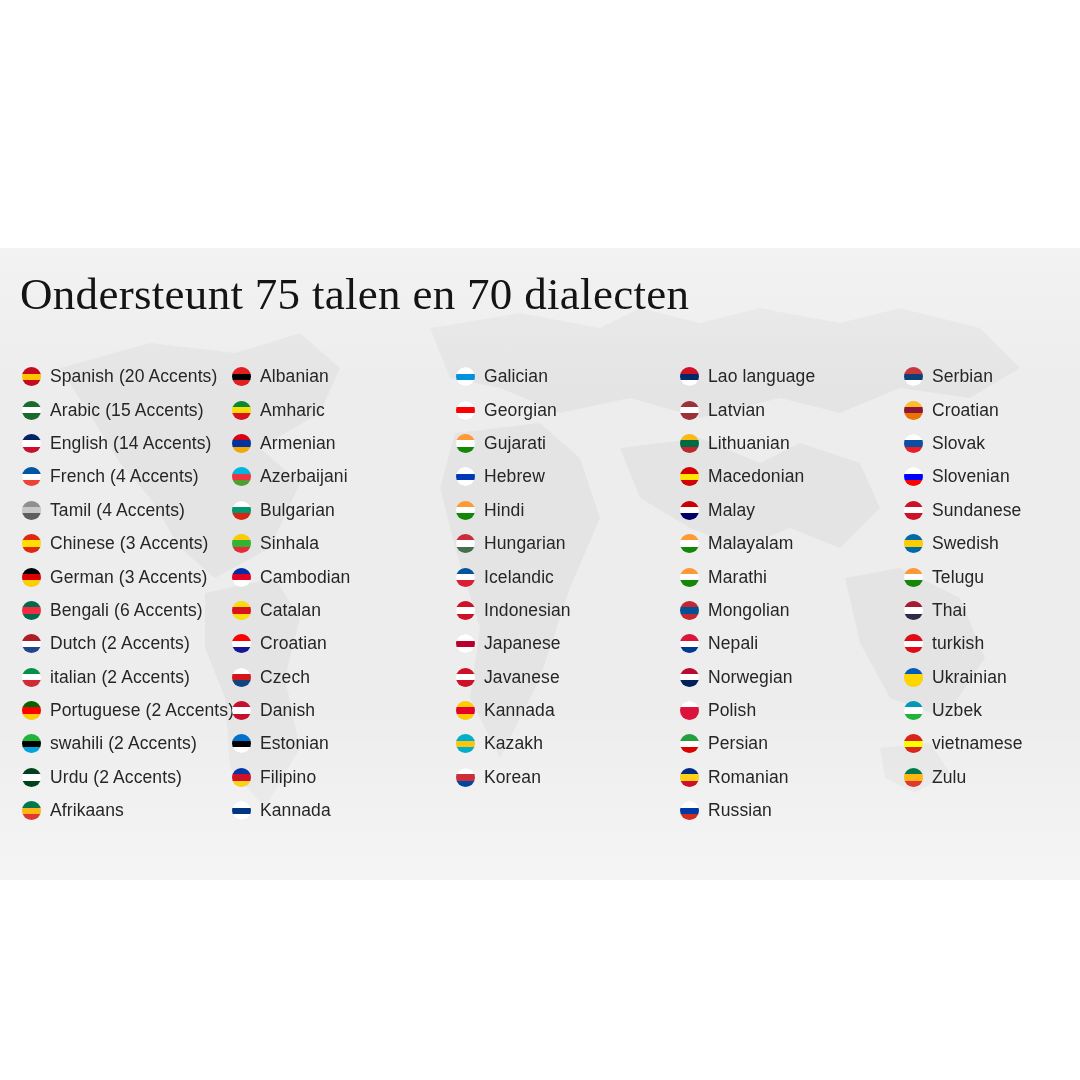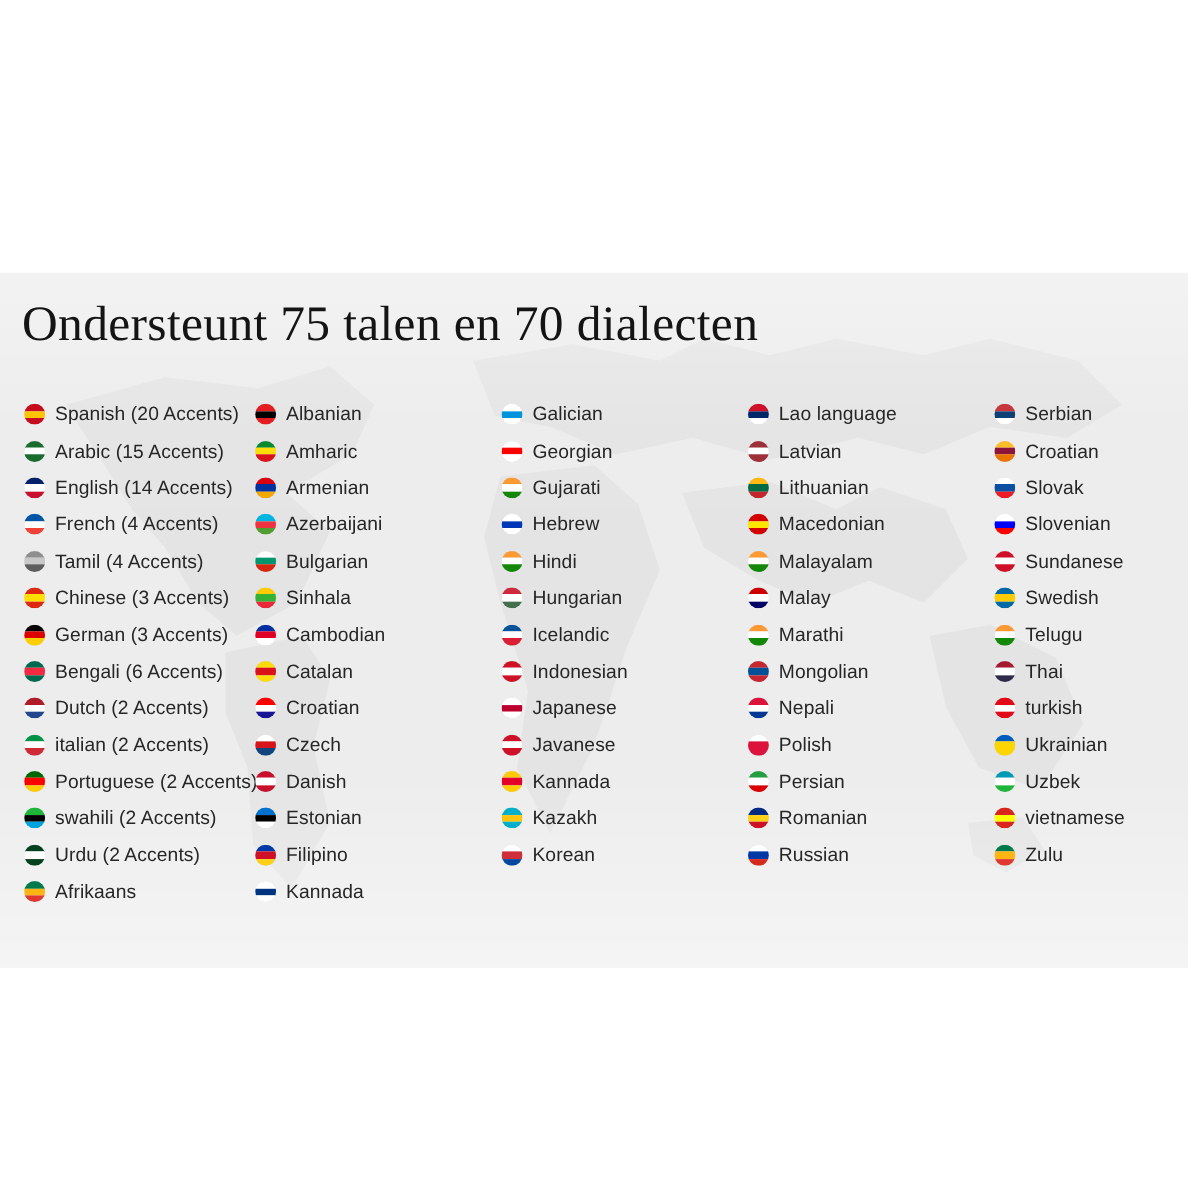--- a/index.html
+++ b/index.html
@@ -481,33 +481,33 @@
         <div class="item">
           <span class="flag">
             <i style="left: 0px; top: 0px; width: 19px; height: 6.34px; background: rgb(210, 0, 0);"></i>
             <i style="left: 0px; top: 6.34px; width: 19px; height: 6.33px; background: rgb(255, 230, 0);"></i>
             <i style="left: 0px; top: 12.67px; width: 19px; height: 6.33px; background: rgb(210, 0, 0);"></i>
           </span>
           <span class="label">Macedonian</span>
         </div>
         <div class="item">
           <span class="flag">
+            <i style="left: 0px; top: 0px; width: 19px; height: 6.34px; background: rgb(204, 0, 1);"></i>
+            <i style="left: 0px; top: 6.34px; width: 19px; height: 6.33px; background: rgb(255, 255, 255);"></i>
+            <i style="left: 0px; top: 12.67px; width: 19px; height: 6.33px; background: rgb(1, 0, 102);"></i>
+          </span>
+          <span class="label">Malay</span>
+        </div>
+        <div class="item">
+          <span class="flag">
             <i style="left: 0px; top: 0px; width: 19px; height: 6.34px; background: rgb(255, 153, 51);"></i>
             <i style="left: 0px; top: 6.34px; width: 19px; height: 6.33px; background: rgb(255, 255, 255);"></i>
             <i style="left: 0px; top: 12.67px; width: 19px; height: 6.33px; background: rgb(19, 136, 8);"></i>
           </span>
           <span class="label">Malayalam</span>
-        </div>
-        <div class="item">
-          <span class="flag">
-            <i style="left: 0px; top: 0px; width: 19px; height: 6.34px; background: rgb(204, 0, 1);"></i>
-            <i style="left: 0px; top: 6.34px; width: 19px; height: 6.33px; background: rgb(255, 255, 255);"></i>
-            <i style="left: 0px; top: 12.67px; width: 19px; height: 6.33px; background: rgb(1, 0, 102);"></i>
-          </span>
-          <span class="label">Malay</span>
         </div>
         <div class="item">
           <span class="flag">
             <i style="left: 0px; top: 0px; width: 19px; height: 6.34px; background: rgb(255, 153, 51);"></i>
             <i style="left: 0px; top: 6.34px; width: 19px; height: 6.33px; background: rgb(255, 255, 255);"></i>
             <i style="left: 0px; top: 12.67px; width: 19px; height: 6.33px; background: rgb(19, 136, 8);"></i>
           </span>
           <span class="label">Marathi</span>
         </div>
         <div class="item">
@@ -521,20 +521,28 @@
         <div class="item">
           <span class="flag">
             <i style="left: 0px; top: 0px; width: 19px; height: 6.34px; background: rgb(220, 20, 60);"></i>
             <i style="left: 0px; top: 6.34px; width: 19px; height: 6.33px; background: rgb(255, 255, 255);"></i>
             <i style="left: 0px; top: 12.67px; width: 19px; height: 6.33px; background: rgb(0, 56, 147);"></i>
           </span>
           <span class="label">Nepali</span>
         </div>
         <div class="item">
           <span class="flag">
+            <i style="left: 0px; top: 0px; width: 19px; height: 6.34px; background: rgb(186, 12, 47);"></i>
+            <i style="left: 0px; top: 6.34px; width: 19px; height: 6.33px; background: rgb(255, 255, 255);"></i>
+            <i style="left: 0px; top: 12.67px; width: 19px; height: 6.33px; background: rgb(0, 32, 91);"></i>
+          </span>
+          <span class="label">Norwegian</span>
+        </div>
+        <div class="item">
+          <span class="flag">
             <i style="left: 0px; top: 0px; width: 19px; height: 6.34px; background: rgb(255, 255, 255);"></i>
             <i style="left: 0px; top: 6.34px; width: 19px; height: 6.33px; background: rgb(220, 20, 60);"></i>
             <i style="left: 0px; top: 12.67px; width: 19px; height: 6.33px; background: rgb(220, 20, 60);"></i>
           </span>
           <span class="label">Polish</span>
         </div>
         <div class="item">
           <span class="flag">
             <i style="left: 0px; top: 0px; width: 19px; height: 6.34px; background: rgb(35, 159, 64);"></i>
             <i style="left: 0px; top: 6.34px; width: 19px; height: 6.33px; background: rgb(255, 255, 255);"></i>

